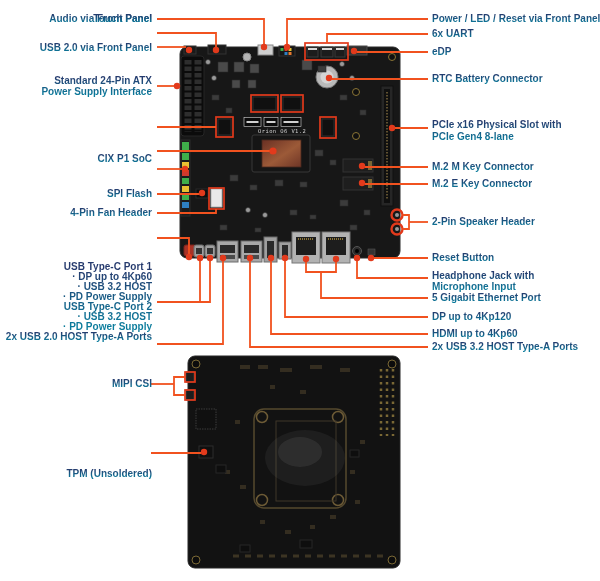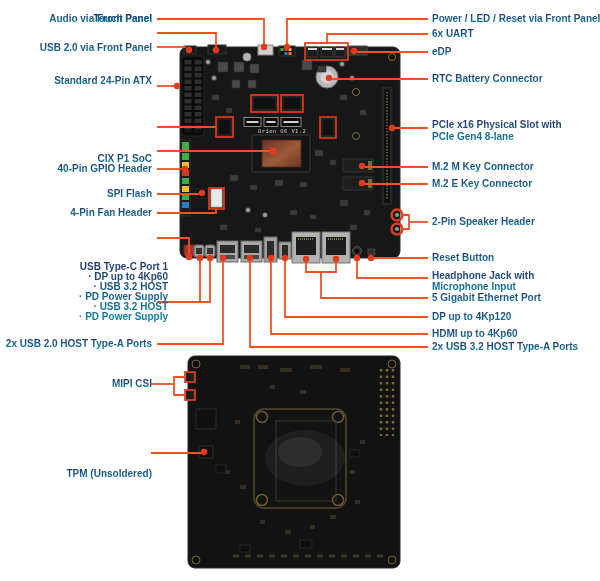--- a/index.html
+++ b/index.html
@@ -8,21 +8,21 @@
   .stage svg{position:absolute;left:0;top:0;}
   .lbl{position:absolute;font-size:10px;font-weight:700;line-height:11px;
        background:linear-gradient(180deg,var(--label-navy,#253a6d) 10%,var(--label-teal,#0a7c9c) 92%);
        -webkit-background-clip:text;background-clip:text;color:transparent;}
   @supports not ((-webkit-background-clip:text) or (background-clip:text)){
     .lbl{background:none;color:#155a80;}
   }
   .lbl.left{left:0;width:152px;text-align:right;}
   .lbl.right{left:432px;width:172px;text-align:left;}
   .lbl .ln{display:block;white-space:nowrap;}
-  .lbl.tight{line-height:10px;padding-left:16px;}
+  .lbl.tight{line-height:10px;}
   .lbl.mid{line-height:12px;}
   .lbl.duo{line-height:11px;text-decoration:underline;}
   
   .cl{fill:none;stroke:var(--callout-orange,#f1521f);stroke-width:1.8;}
   .dot{fill:var(--highlight-red,#e23a1c);stroke:none;}
   .hbox{fill:none;stroke:var(--highlight-red,#e23a1c);stroke-width:1.7;}
   .circ{fill:none;stroke:var(--highlight-red,#e23a1c);stroke-width:2.4;}
   .sk{fill:#cfcfcf;font-family:"DejaVu Sans Mono",monospace;font-size:5.5px;letter-spacing:.4px;}
 </style>
 </head>
@@ -336,42 +336,41 @@
       <span class="ln">Touch Panel</span>
     </div>
   <div class="lbl left" style="top:13px">
       <span class="ln">Audio via Front Panel</span>
     </div>
   <div class="lbl left" style="top:42px">
       <span class="ln">USB 2.0 via Front Panel</span>
     </div>
   <div class="lbl left duo" style="top:75px">
     <span class="ln">Standard 24-Pin ATX</span>
+    <span class="ln">Power Supply Interface</span>
   </div>
   <div class="lbl left" style="top:153px">
       <span class="ln">CIX P1 SoC</span>
-    </div>
-  <div class="lbl left" style="top:163px">
-      <span class="ln">40-Pin GPIO Header</span>
     </div>
   <div class="lbl left" style="top:188px">
       <span class="ln">SPI Flash</span>
     </div>
   <div class="lbl left" style="top:207px">
       <span class="ln">4-Pin Fan Header</span>
     </div>
   <div class="lbl left tight" style="top:262px">
     <span class="ln">USB Type-C Port 1</span>
     <span class="ln">· DP up to 4Kp60</span>
     <span class="ln">· USB 3.2 HOST</span>
     <span class="ln">· PD Power Supply</span>
+    <span class="ln">USB Type-C Port 2</span>
     <span class="ln">· USB 3.2 HOST</span>
     <span class="ln">· PD Power Supply</span>
   </div>
-  <div class="lbl left" style="top:338px">
+  <div class="lbl left" style="top:331px">
       <span class="ln">2x USB 2.0 HOST Type-A Ports</span>
     </div>
   <div class="lbl left" style="top:378px">
       <span class="ln">MIPI CSI</span>
     </div>
   <div class="lbl left" style="top:468px">
       <span class="ln">TPM (Unsoldered)</span>
     </div>
 
   <div class="lbl right" style="top:13px">

